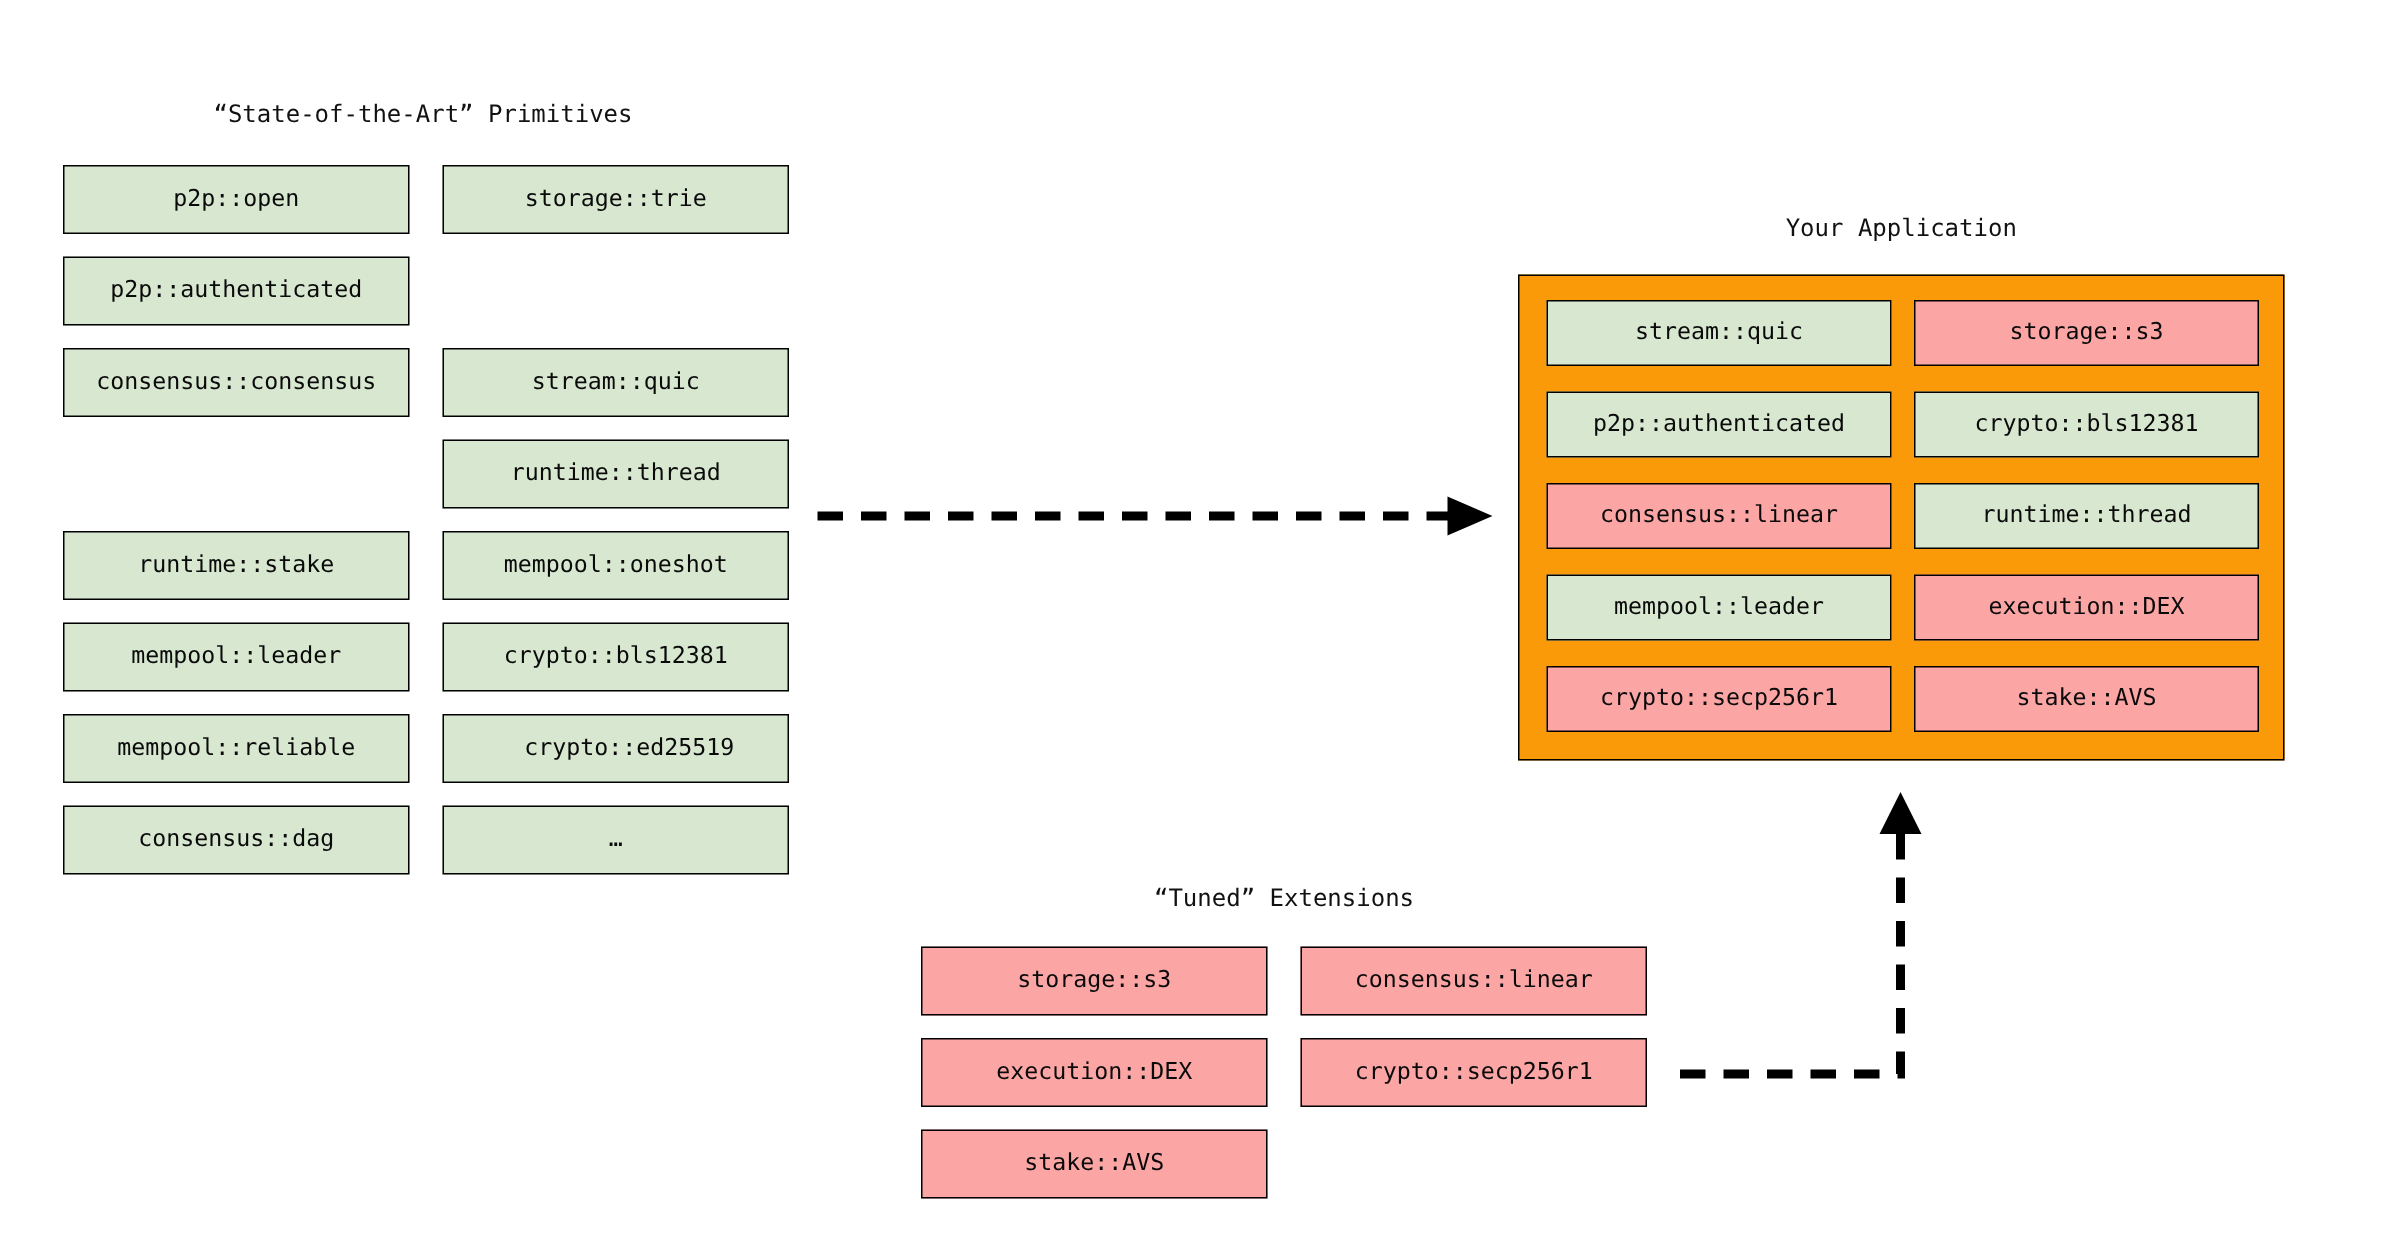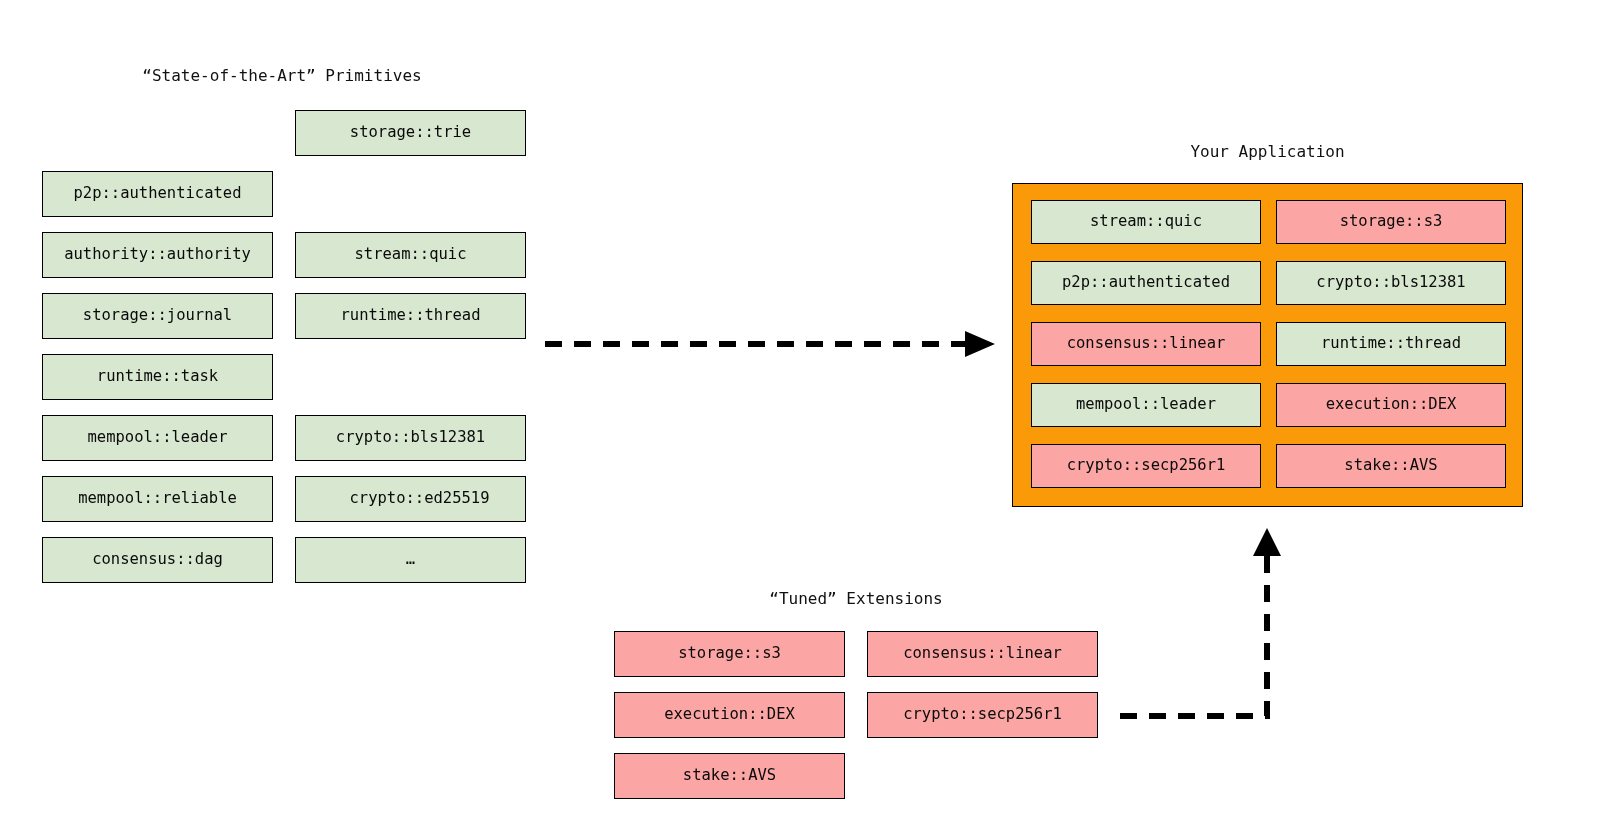--- a/index.html
+++ b/index.html
@@ -86,50 +86,53 @@
 <body>
 
 <div class="stage">
 
   <div class="section-title" style="left:42px; top:38px; width:480px;">“State-of-the-Art” Primitives</div>
 
   <div class="section-title" style="left:614px; top:561px; width:484px;">“Tuned” Extensions</div>
 
   <div class="section-title" style="left:1012px; top:114px; width:511px;">Your Application</div>
 
+  <div class="node green prim col-a" style="top:82px;">
+      <span>p2p::open</span>
+    </div>
   <div class="node green prim col-a" style="top:143px;">
       <span>p2p::authenticated</span>
     </div>
   <div class="node green prim col-a" style="top:204px;">
-      <span>authority::authority</span>
-    </div>
-  <div class="node green prim col-a" style="top:265px;">
-      <span>storage::journal</span>
+      <span>consensus::consensus</span>
     </div>
   <div class="node green prim col-a" style="top:326px;">
-      <span>runtime::task</span>
+      <span>runtime::stake</span>
     </div>
   <div class="node green prim col-a" style="top:387px;">
       <span>mempool::leader</span>
     </div>
   <div class="node green prim col-a" style="top:448px;">
       <span>mempool::reliable</span>
     </div>
   <div class="node green prim col-a" style="top:509px;">
       <span>consensus::dag</span>
     </div>
 
   <div class="node green prim col-b" style="top:82px;">
       <span>storage::trie</span>
     </div>
   <div class="node green prim col-b" style="top:204px;">
       <span>stream::quic</span>
     </div>
   <div class="node green prim col-b" style="top:265px;">
       <span>runtime::thread</span>
+    </div>
+  <div class="node green prim col-b" style="top:326px;">
+      <span>mempool::oneshot</span>
     </div>
   <div class="node green prim col-b" style="top:387px;">
       <span>crypto::bls12381</span>
     </div>
   <div class="node green prim col-b" style="top:448px;padding-left:18px;">
       <span>crypto::ed25519</span>
     </div>
   <div class="node green prim col-b" style="top:509px;">
       <span>…</span>
     </div>

